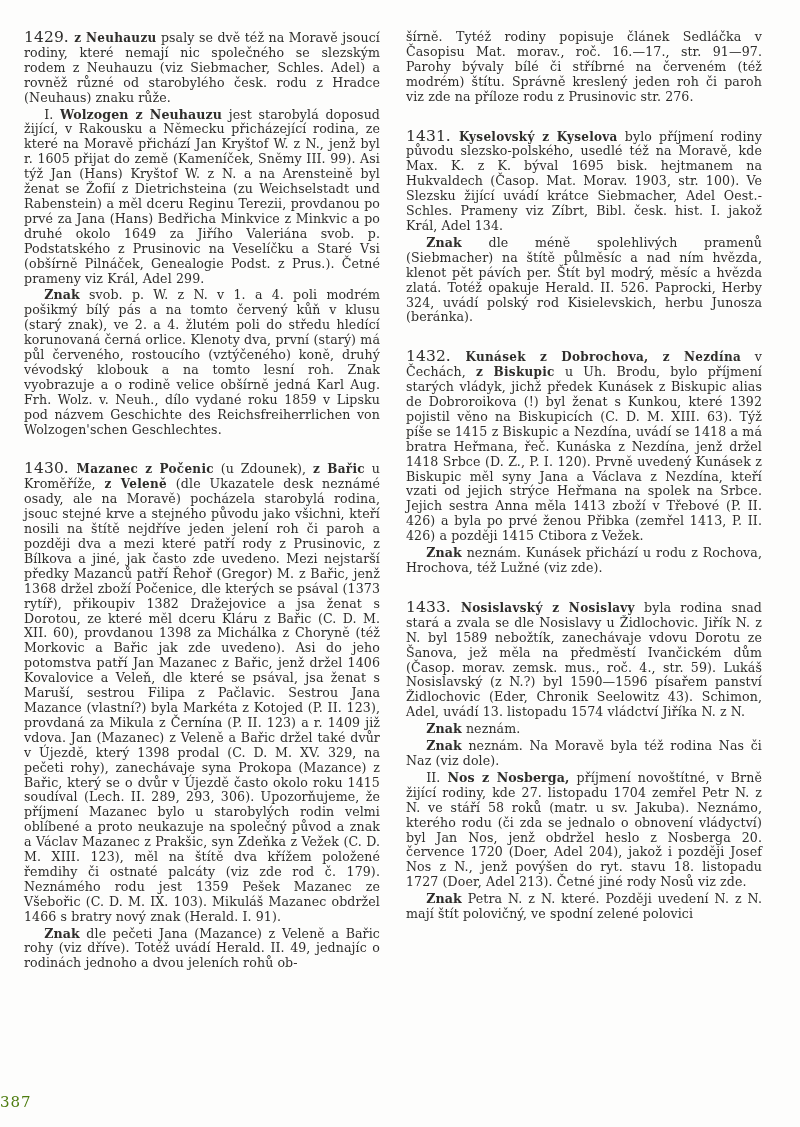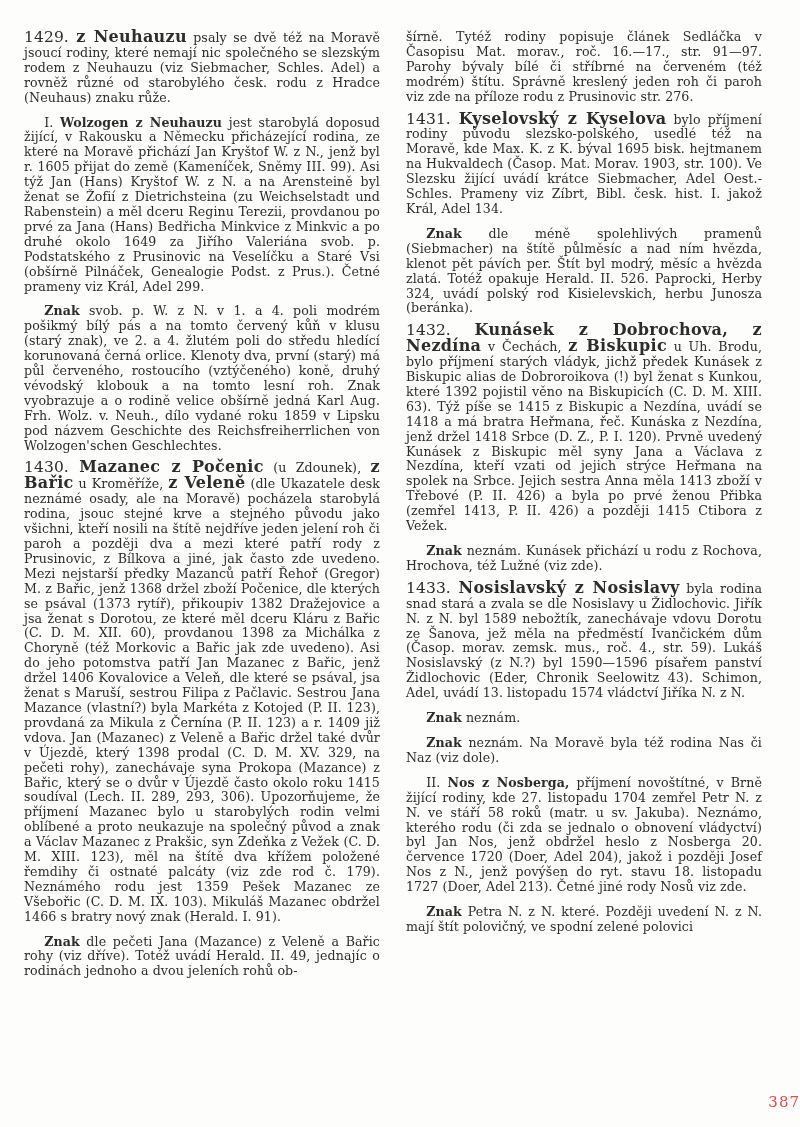--- a/index.html
+++ b/index.html
@@ -17,36 +17,36 @@
   }
   .columns { display: flex; gap: 26px; }
   .col {
     width: 356px;
     text-align: justify;
     font-size: 12.6px;
     line-height: 14.9px;
     letter-spacing: 0.1px;
   }
   p.block { margin: 0; text-indent: 1.6em; }
-  p.entry { margin-top: 7px; text-indent: 0; }
+  p.entry { margin-top: 24px; text-indent: 0; }
   p.cont  { text-indent: 0; }
-  p.para  { margin-top: 10px; }
+  p.para  { margin-top: 2px; }
   .col > p:first-child { margin-top: 0; }
   .seg-num  { font-size: 15.5px; }
-  .seg-name { font-weight: bold; font-size: 16px; letter-spacing: 0.3px; }
+  .seg-name { font-weight: bold; font-size: 12px; letter-spacing: 0.3px; }
   .seg-b    { font-weight: bold; }
   .page-number {
     position: absolute;
     bottom: 16px;
     left: 0;
     right: 0;
-    text-align: right;
+    text-align: left;
     font-size: 15px;
     letter-spacing: 1px;
-    color: #ef4444;
+    color: #4d7c0f;
   }
 </style>
 </head>
 <body>
 
 <div class="page">
   <div class="columns">
     <div class="col">
         <p class="block entry"><span class="seg-num">1429. </span><span class="seg-name">z Neuhauzu</span><span> psaly se dvě též na Moravě jsoucí rodiny, které nemají nic společného se slezským rodem z Neuhauzu (viz Siebmacher, Schles. Adel) a rovněž různé od starobylého česk. rodu z Hradce (Neuhaus) znaku růže.</span></p>
         <p class="block para"><span>I. </span><span class="seg-b">Wolzogen z Neuhauzu</span><span> jest starobylá doposud žijící, v Rakousku a Německu přicházející rodina, ze které na Moravě přichází Jan Kryštof W. z N., jenž byl r. 1605 přijat do země (Kameníček, Sněmy III. 99). Asi týž Jan (Hans) Kryštof W. z N. a na Arensteině byl ženat se Žofií z Dietrichsteina (zu Weichselstadt und Rabenstein) a měl dceru Reginu Terezii, provdanou po prvé za Jana (Hans) Bedřicha Minkvice z Minkvic a po druhé okolo 1649 za Jiřího Valeriána svob. p. Podstatského z Prusinovic na Veselíčku a Staré Vsi (obšírně Pilnáček, Genealogie Podst. z Prus.). Četné prameny viz Král, Adel 299.</span></p>

